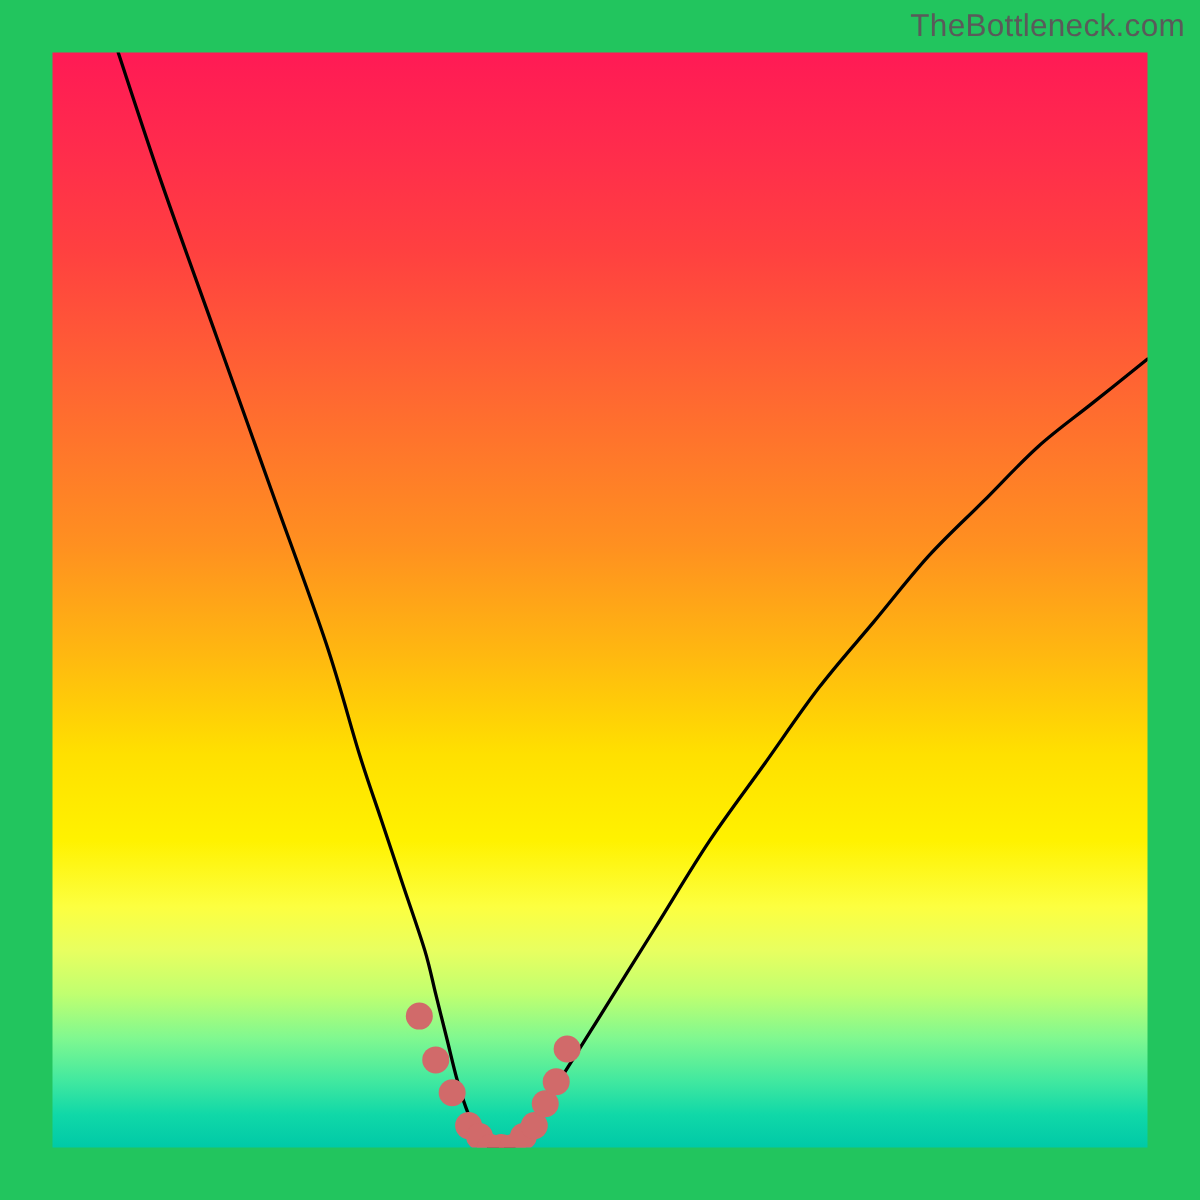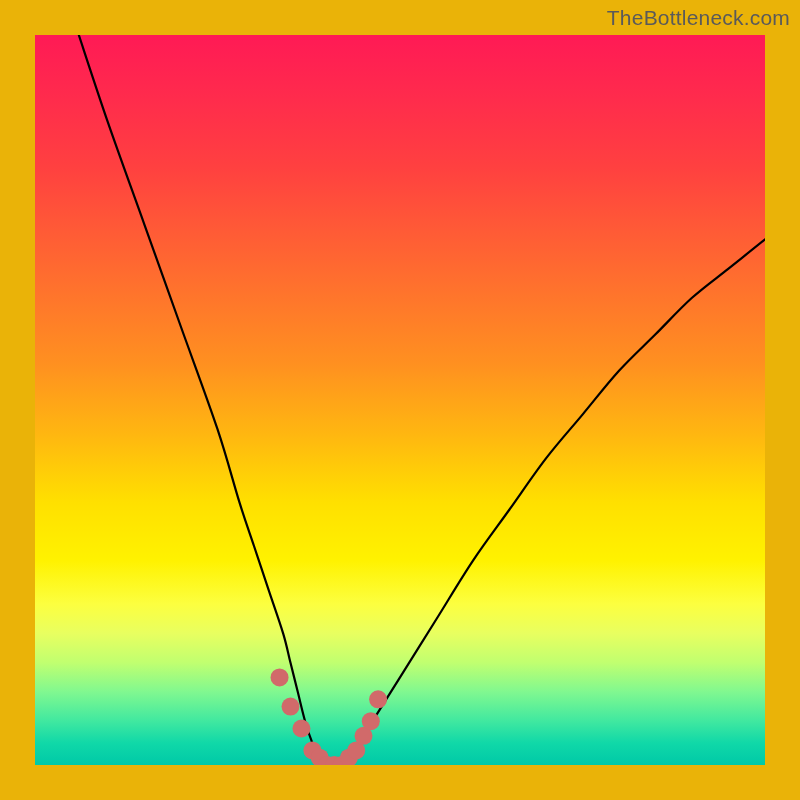--- a/index.html
+++ b/index.html
@@ -8,21 +8,21 @@
     width: 800px;
     height: 800px;
     background: #000;
     font-family: Arial, Helvetica, sans-serif;
     overflow: hidden;
   }
   .outer {
     position: relative;
     width: 800px;
     height: 800px;
-    background: #eab308;
+    background: #22c55e;
   }
   .plot {
     position: absolute;
     left: 35px;
     top: 35px;
     width: 730px;
     height: 730px;
     
     background: linear-gradient(to bottom,
       #ff1a55 0%,

